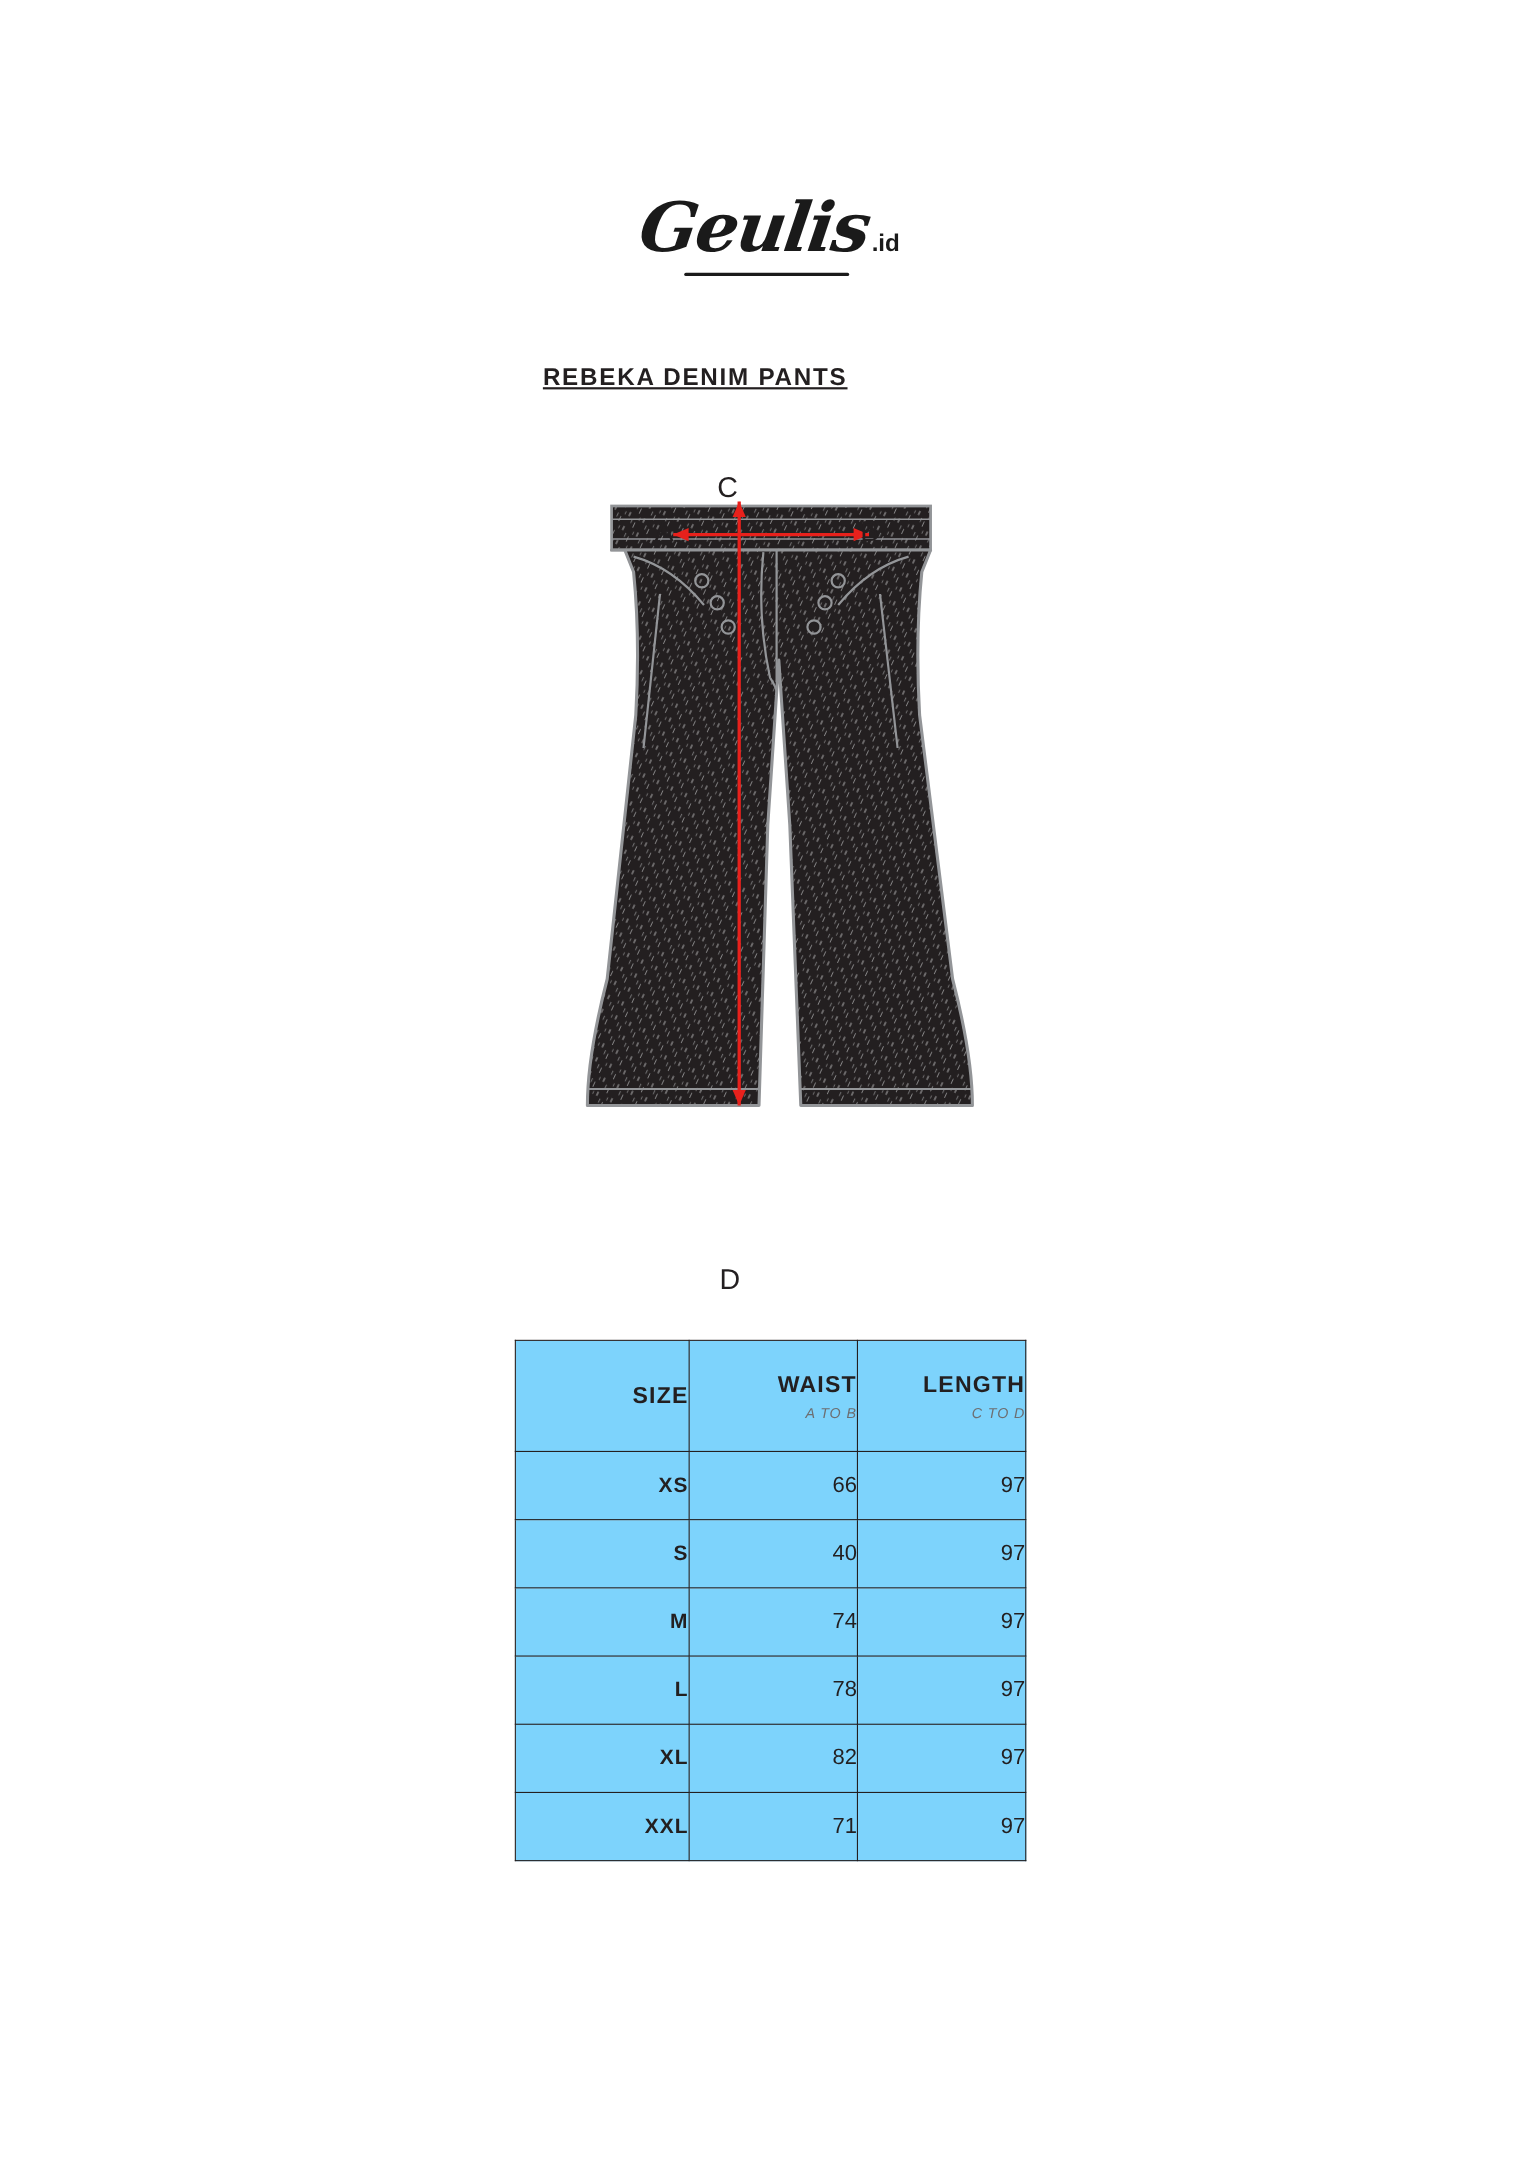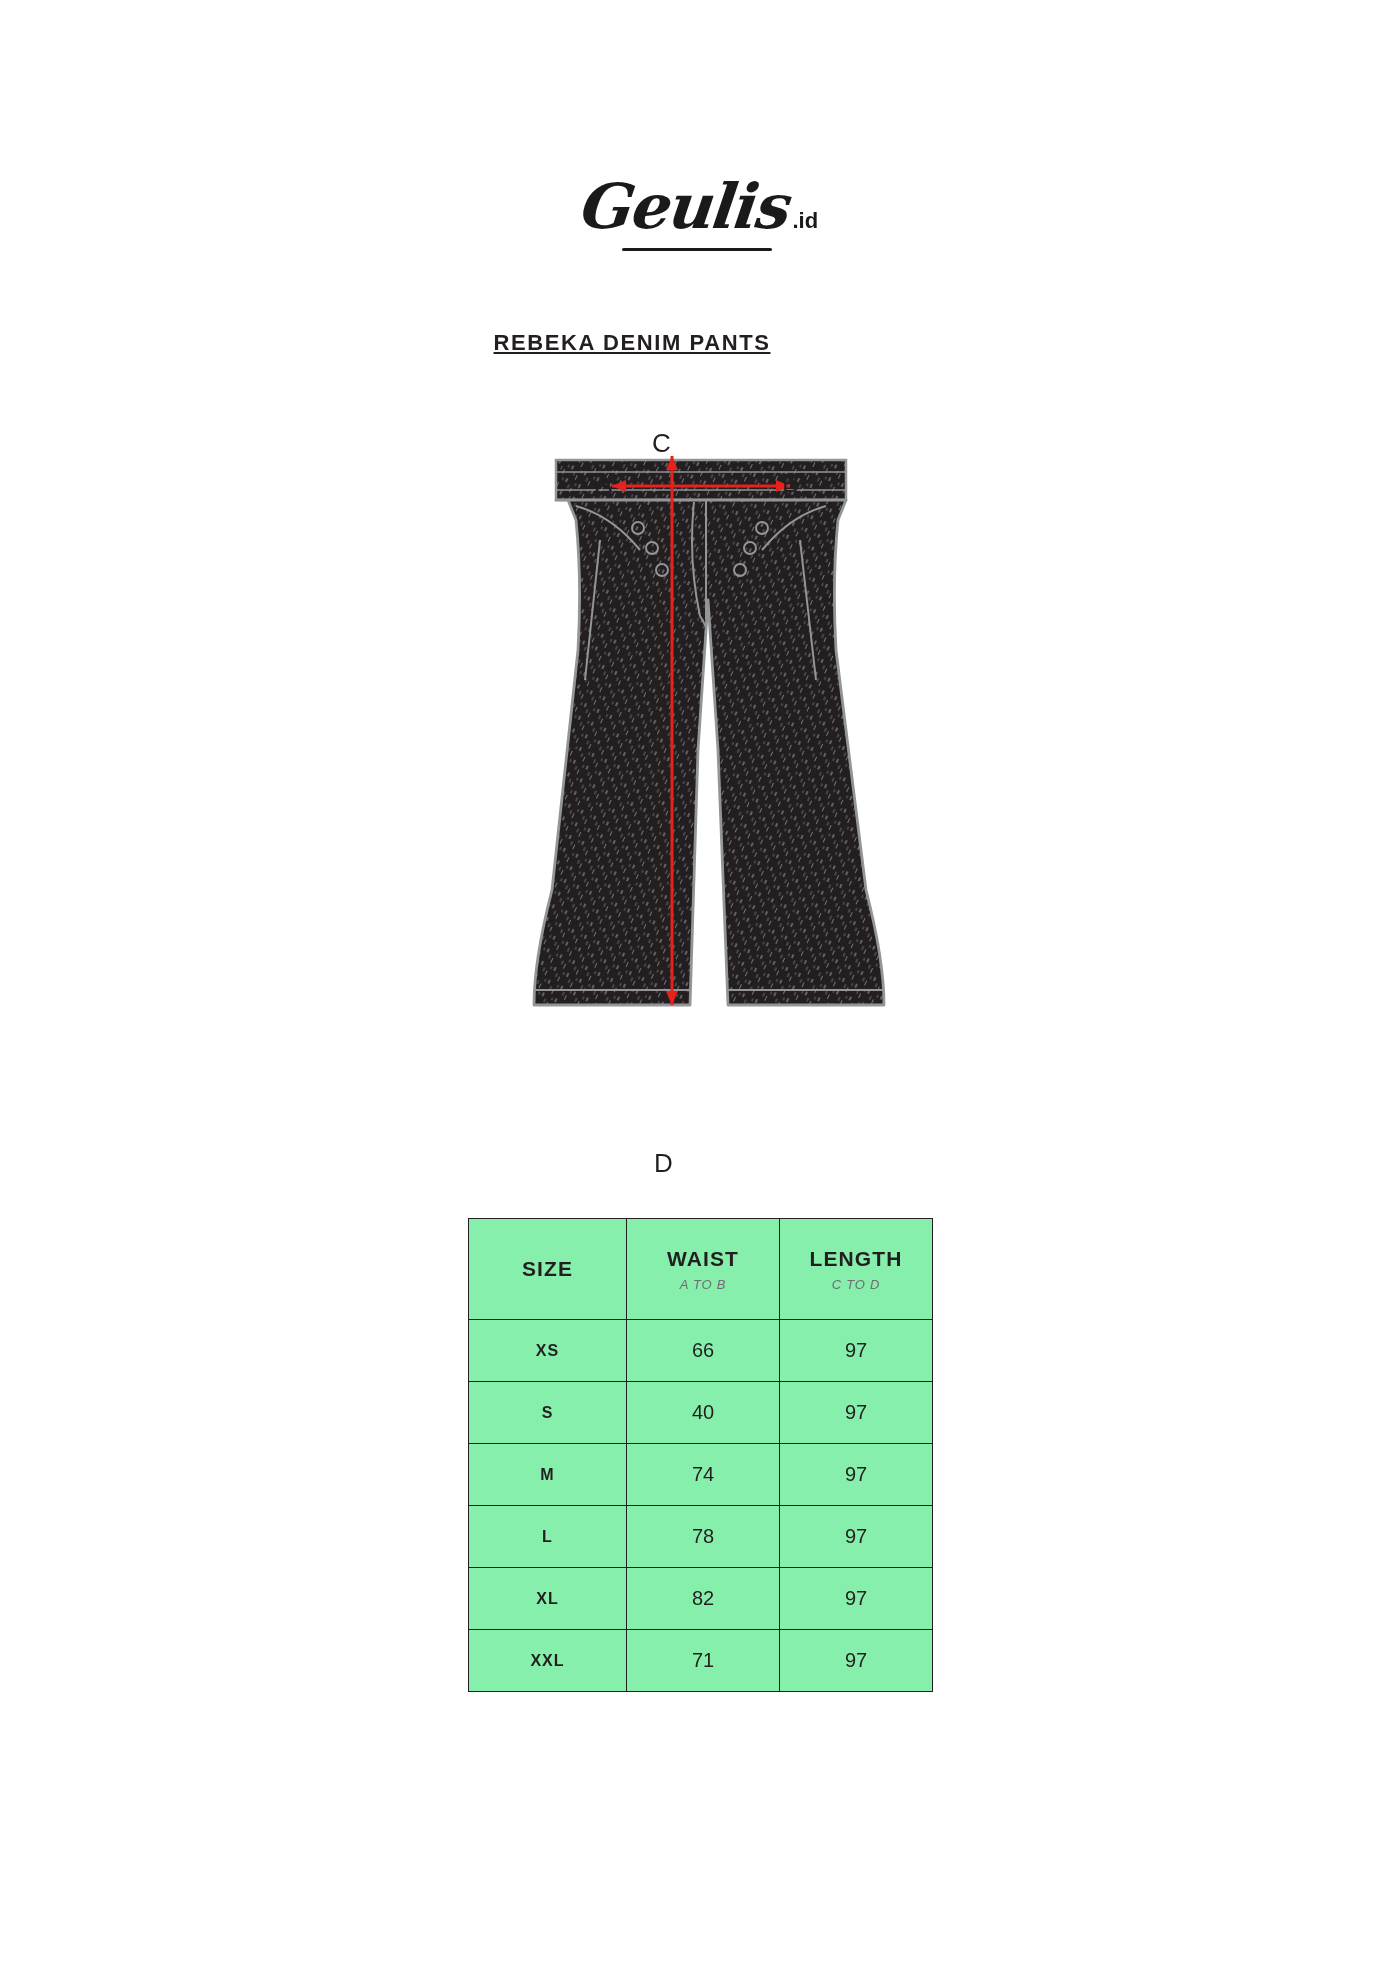--- a/index.html
+++ b/index.html
@@ -111,22 +111,22 @@
     width: 464px;
   }
   table.size-table {
     border-collapse: collapse;
     width: 464px;
     table-layout: fixed;
   }
   table.size-table th,
   table.size-table td {
     border: 1.6px solid #231f20;
-    text-align: center;
-    background: #86efac;
+    text-align: right;
+    background: #7dd3fc;
   }
   table.size-table thead th {
     height: 100px;
     vertical-align: middle;
     padding: 0;
   }
   .th-main {
     display: block;
     font-size: 21px;
     font-weight: 700;
@@ -140,21 +140,21 @@
     letter-spacing: 0.8px;
     color: #6d6e71;
     margin-top: 6px;
     font-style: italic;
   }
   table.size-table tbody td {
     height: 61px;
     padding: 0;
   }
   td.col-size {
-    font-size: 16px;
+    font-size: 19px;
     font-weight: 700;
     letter-spacing: 1px;
   }
   td.col-val {
     font-size: 20px;
     font-weight: 400;
   }
   col.c-size { width: 158px; }
   col.c-waist { width: 153px; }
   col.c-length { width: 153px; }

